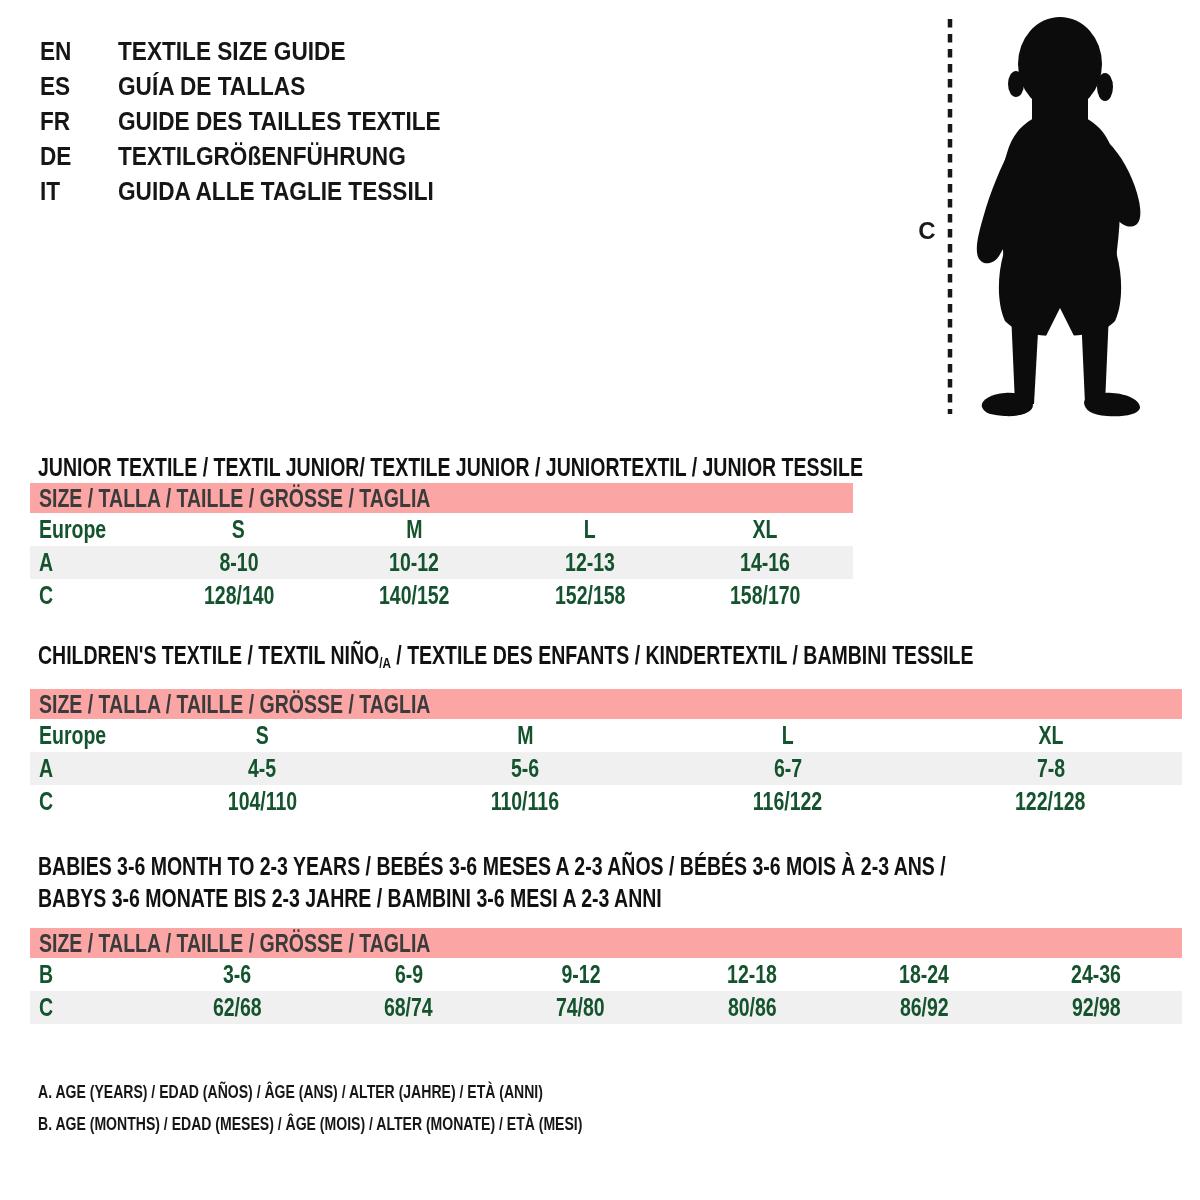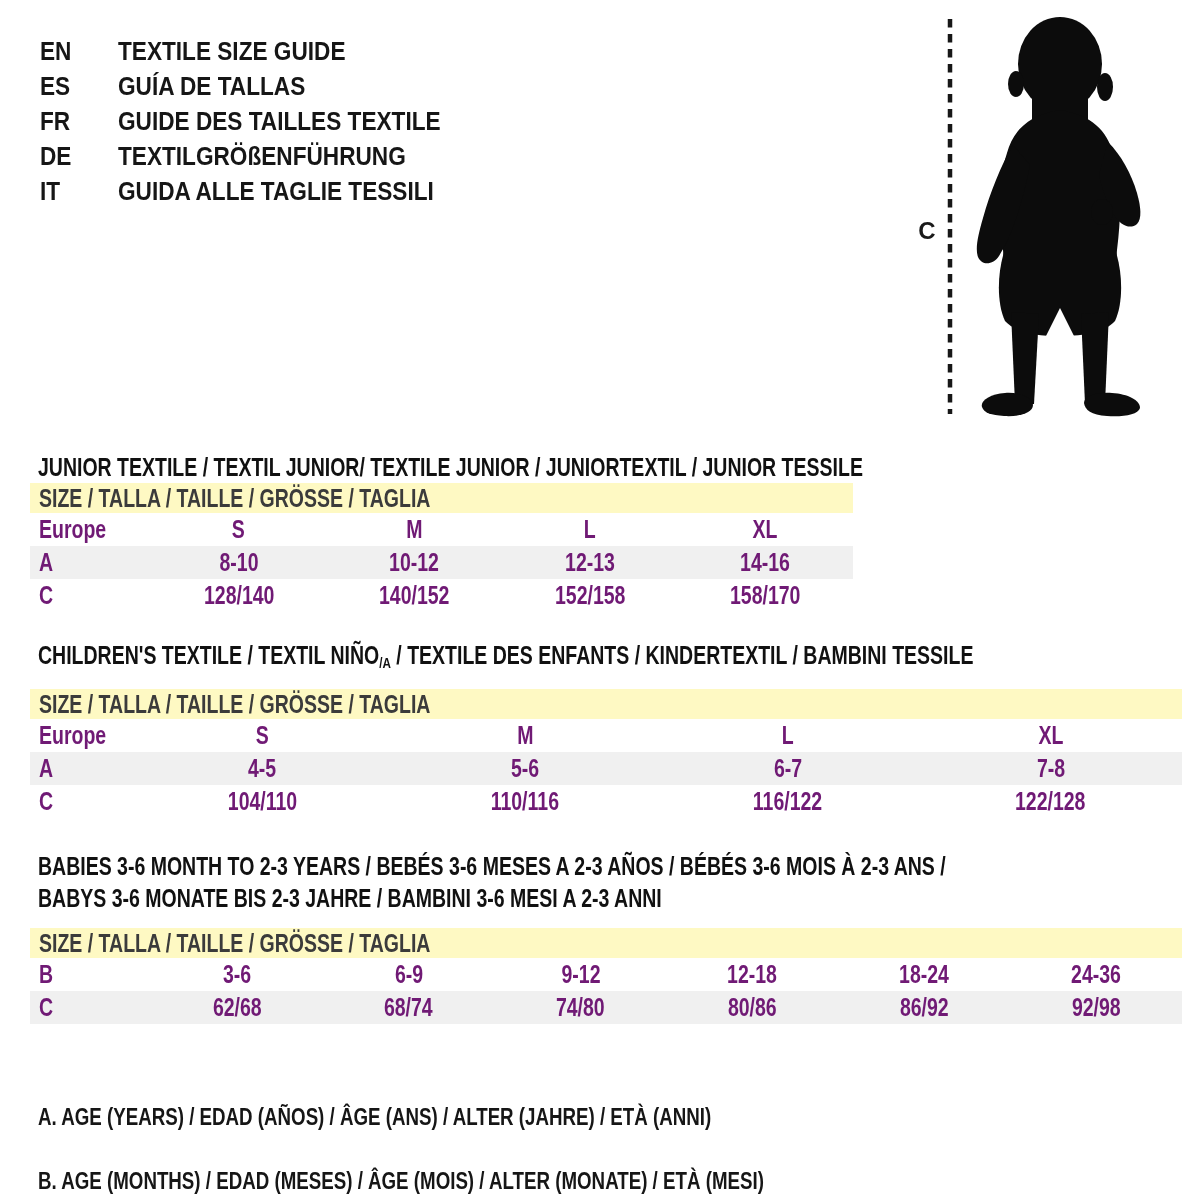--- a/index.html
+++ b/index.html
@@ -19,32 +19,32 @@
   .lang-row .cond{transform:scaleX(0.87);}
   .lang-code{width:78px;display:flex;align-items:center;}
 
   
   .sec-title{left:38px;font-size:25px;color:#111111;height:26px;display:flex;align-items:center;}
   .tsub{font-size:15px;position:relative;top:4px;}
   .babies-title .tline{height:32px;display:flex;align-items:center;}
 
   
   .size-table{left:30px;}
-  .hdr-bar{height:30px;background:#fef9c3;color:#3b3b3b;display:flex;align-items:center;padding-left:9px;font-size:25px;}
-  .trow{display:flex;align-items:center;height:33px;font-size:25px;color:#701a75;}
+  .hdr-bar{height:30px;background:#fca5a5;color:#3b3b3b;display:flex;align-items:center;padding-left:9px;font-size:25px;}
+  .trow{display:flex;align-items:center;height:33px;font-size:25px;color:#14532d;}
   .trow.alt{background:#f0f0f0;}
   .tlabel{display:flex;align-items:center;padding-left:9px;}
   .w-j{width:112px;}
   .w-c{width:92px;}
   .w-b{width:112px;}
   .tcell{flex:1;display:flex;justify-content:center;align-items:center;}
 
   
   .legend{left:38px;top:1071px;color:#161616;}
-  .legend-line{height:32px;display:flex;align-items:flex-start;font-size:24px;margin-top:32px;}
+  .legend-line{height:32px;display:flex;align-items:flex-end;font-size:18px;}
 
   
   .figure{left:880px;top:14px;}
   .svg-c{font-family:"Liberation Sans",sans-serif;font-weight:bold;font-size:24px;fill:#1a1a1a;}
 </style>
 </head>
 <body>
 
 <div class="langs abs">
   <div class="lang-row">

